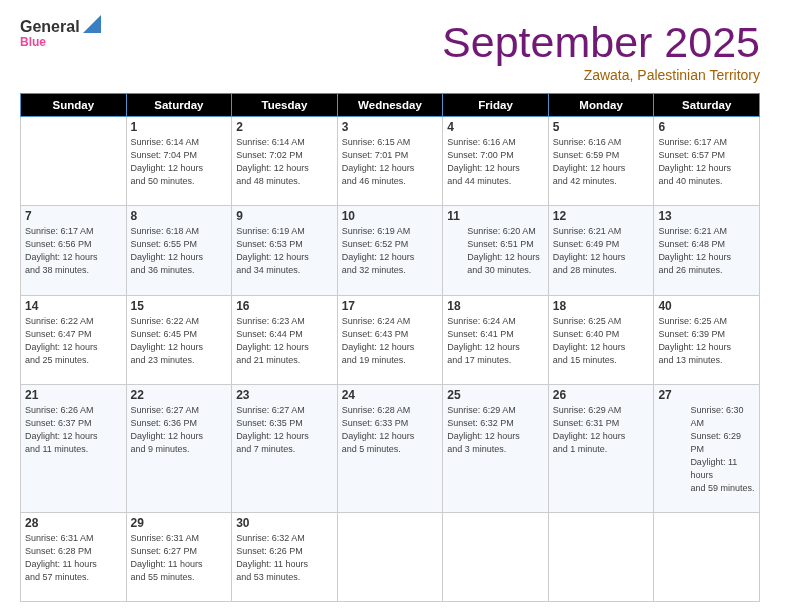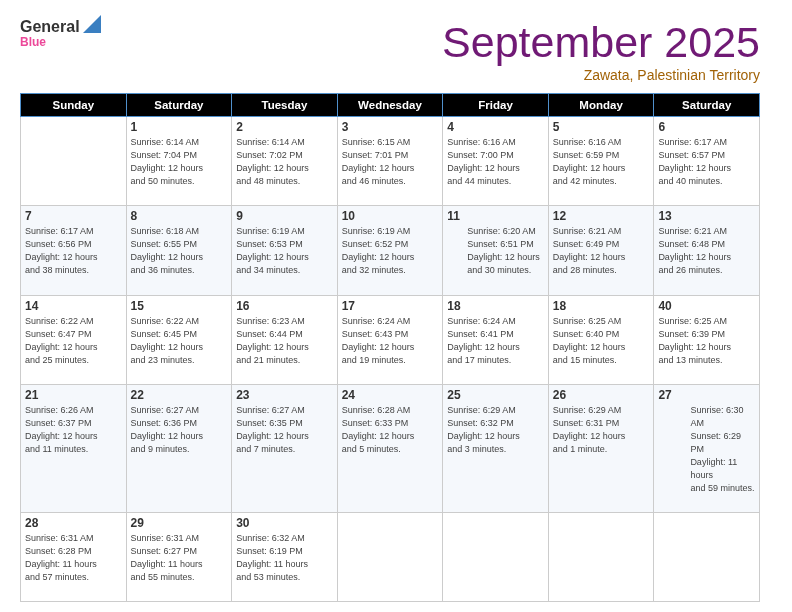--- a/index.html
+++ b/index.html
@@ -355,21 +355,21 @@
           <td>
             <span class="day-num">29</span>
             <div class="day-info" style="white-space: pre-line;">Sunrise: 6:31 AM
 Sunset: 6:27 PM
 Daylight: 11 hours
 and 55 minutes.</div>
           </td>
           <td>
             <span class="day-num">30</span>
             <div class="day-info" style="white-space: pre-line;">Sunrise: 6:32 AM
-Sunset: 6:19 PM
+Sunset: 6:26 PM
 Daylight: 11 hours
 and 53 minutes.</div>
           </td>
           <td class="empty-cell"></td>
           <td class="empty-cell"></td>
           <td class="empty-cell"></td>
           <td class="empty-cell"></td>
         </tr>
       </tbody>
   </table>

